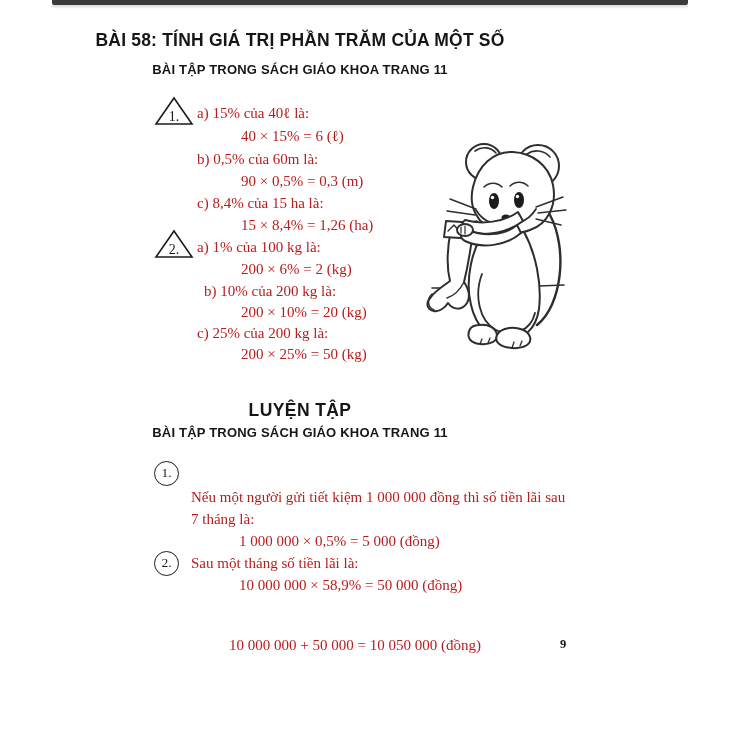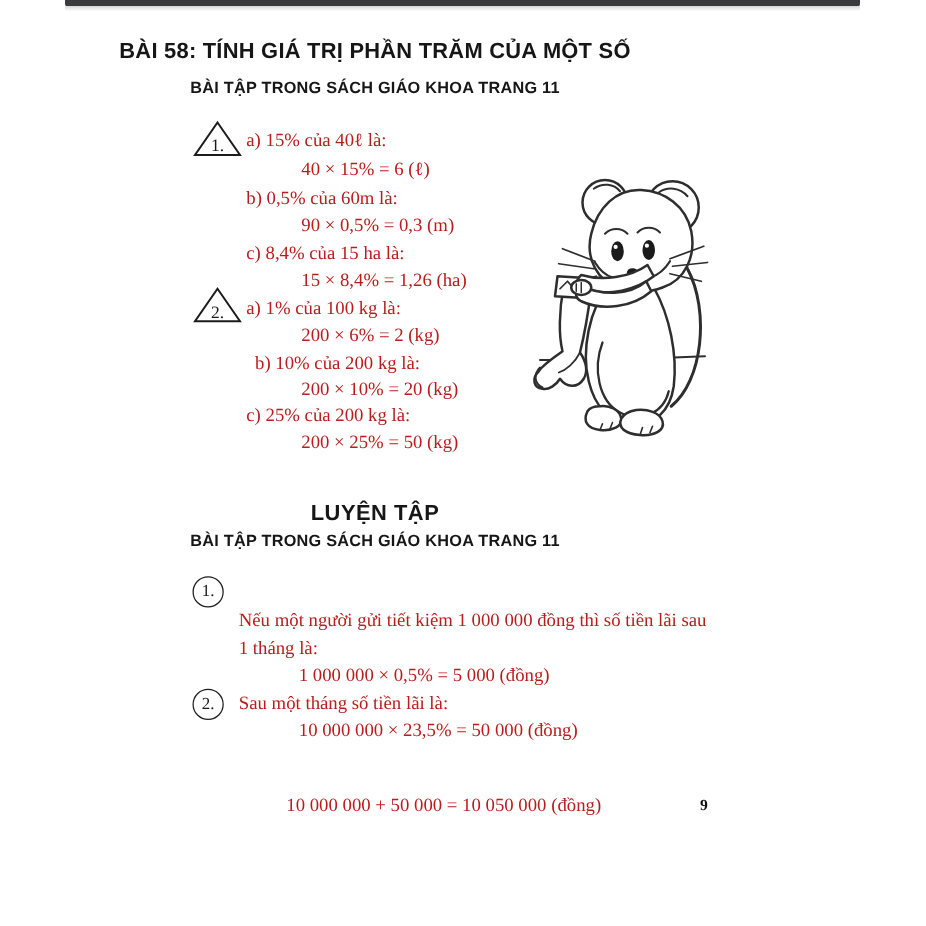--- a/index.html
+++ b/index.html
@@ -115,22 +115,22 @@
       <ellipse cx="45" cy="97" rx="8" ry="6" fill="#fff"></ellipse>
       <path d="M41 94 L41 100 M45 93 L45 101" stroke-width="1.2"></path>
     </g>
   </svg>
 
   <div class="heading title2">LUYỆN TẬP</div>
   <div class="heading sub2">BÀI TẬP TRONG SÁCH GIÁO KHOA TRANG 11</div>
 
   <span class="marker-circle" style="left:154px;top:461px">1.</span>
   <div class="row" style="left:191px;top:487px">Nếu một người gửi tiết kiệm 1 000 000 đồng thì số tiền lãi sau</div>
-  <div class="row" style="left:191px;top:509px">1 tháng là:</div>
+  <div class="row" style="left:191px;top:509px">7 tháng là:</div>
   <div class="row" style="left:239px;top:531px">1 000 000 × 0,5% = 5 000 (đồng)</div>
 
   <span class="marker-circle" style="left:154px;top:551px">2.</span>
   <div class="row" style="left:191px;top:553px">Sau một tháng số tiền lãi là:</div>
-  <div class="row" style="left:239px;top:575px">10 000 000 × 23,5% = 50 000 (đồng)</div>
+  <div class="row" style="left:239px;top:575px">10 000 000 × 58,9% = 50 000 (đồng)</div>
   <div class="row" style="left:229px;top:635px">10 000 000 + 50 000 = 10 050 000 (đồng)</div>
 
   <div class="page-num">9</div>
 </div>
 
 </body></html>

